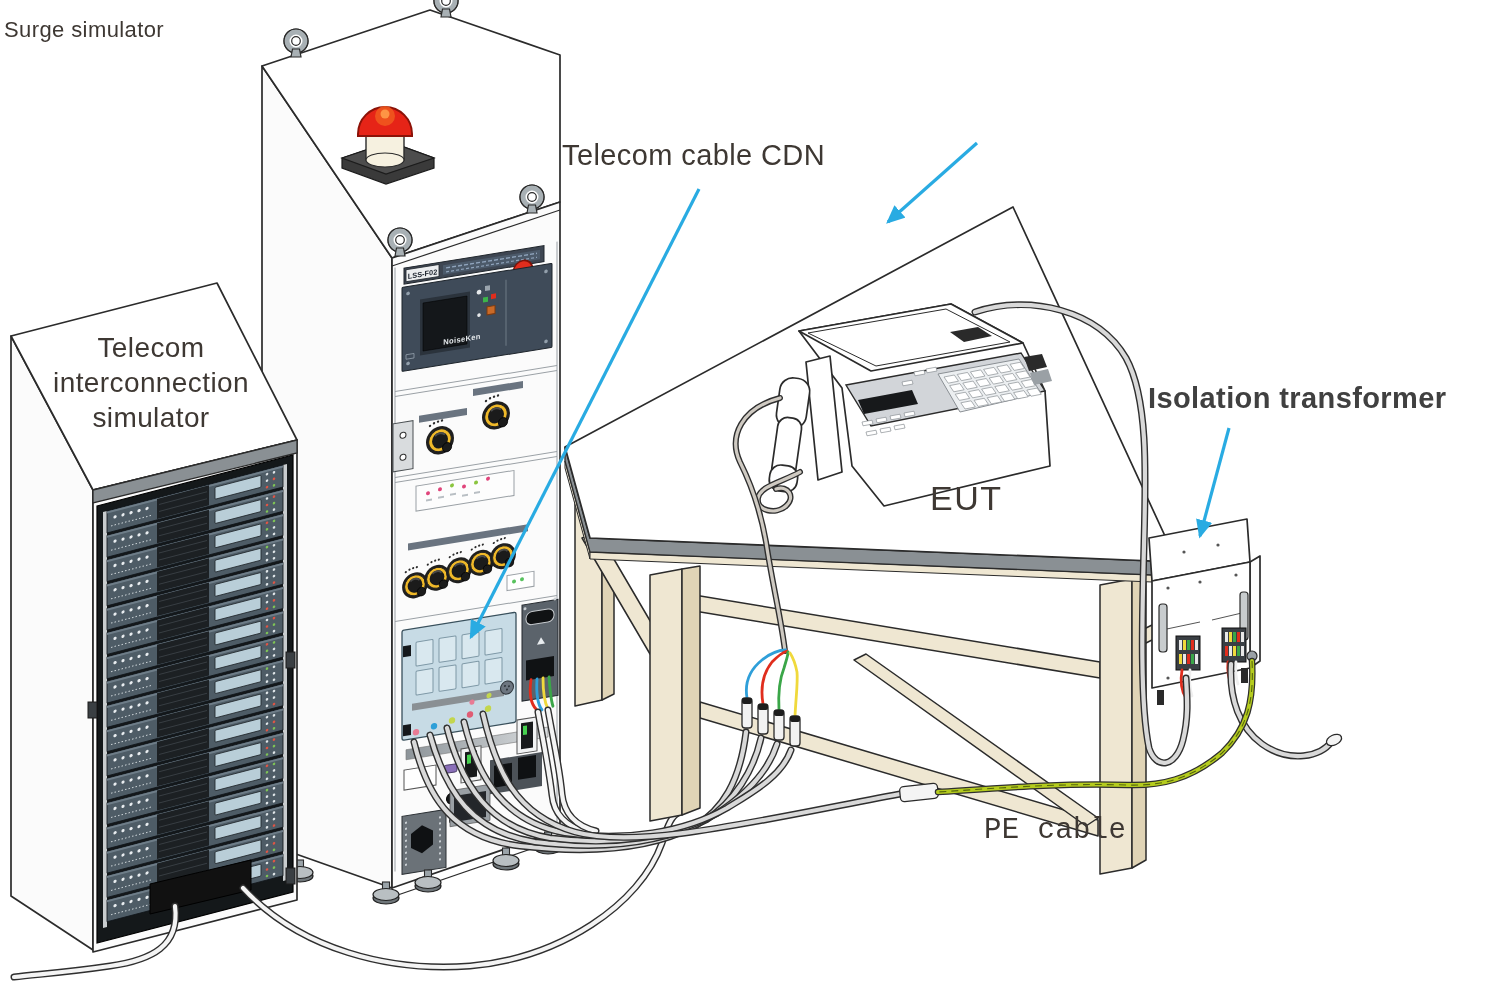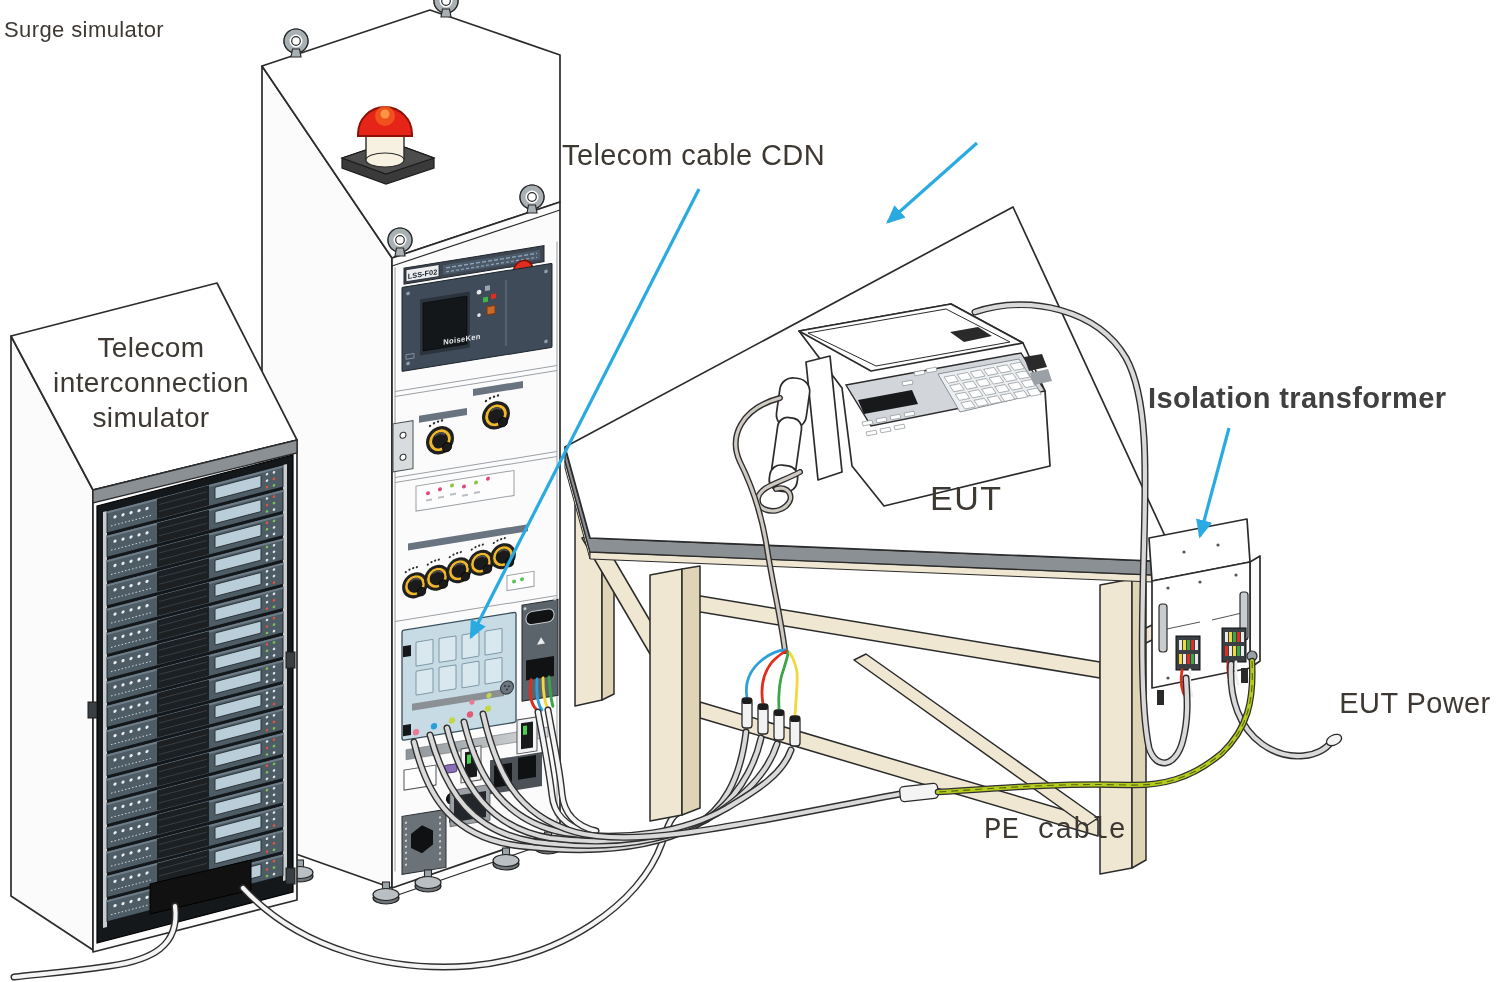--- a/index.html
+++ b/index.html
@@ -812,17 +812,16 @@
 <div class="lbl" style="left: 4px; top: 12px; font-size: 22px; color: rgb(62, 56, 51);">Surge simulator</div>
 <div class="lbl center" style="left: 18px; top: 330px; width: 266px; font-size: 28px; line-height: 35px; color: rgb(62, 56, 51);">
   <span style="display:block">Telecom</span>
   <span style="display:block">interconnection</span>
   <span style="display:block">simulator</span>
 </div>
 <div class="lbl" style="left: 562px; top: 138px; color: rgb(62, 56, 51);">Telecom cable CDN</div>
 <div class="lbl" style="left: 930px; top: 437px; font-size: 34px; letter-spacing: 1.5px; color: rgb(62, 56, 51); margin-top: 44px;">EUT</div>
 <div class="lbl" style="left: 1148px; top: 381px; color: #404040; font-weight: bold;">Isolation transformer</div>
 <div class="lbl center" style="left: 1330px; top: 686px; width: 170px; color: rgb(62, 56, 51);">
-  <span style="display:block">EUT Power</span>
 </div>
 <div class="lbl" style="left: 984px; top: 813px; color: rgb(62, 56, 51); font-family: Liberation Mono, monospace;">PE cable</div>
 
 </div>
 
 </body></html>

